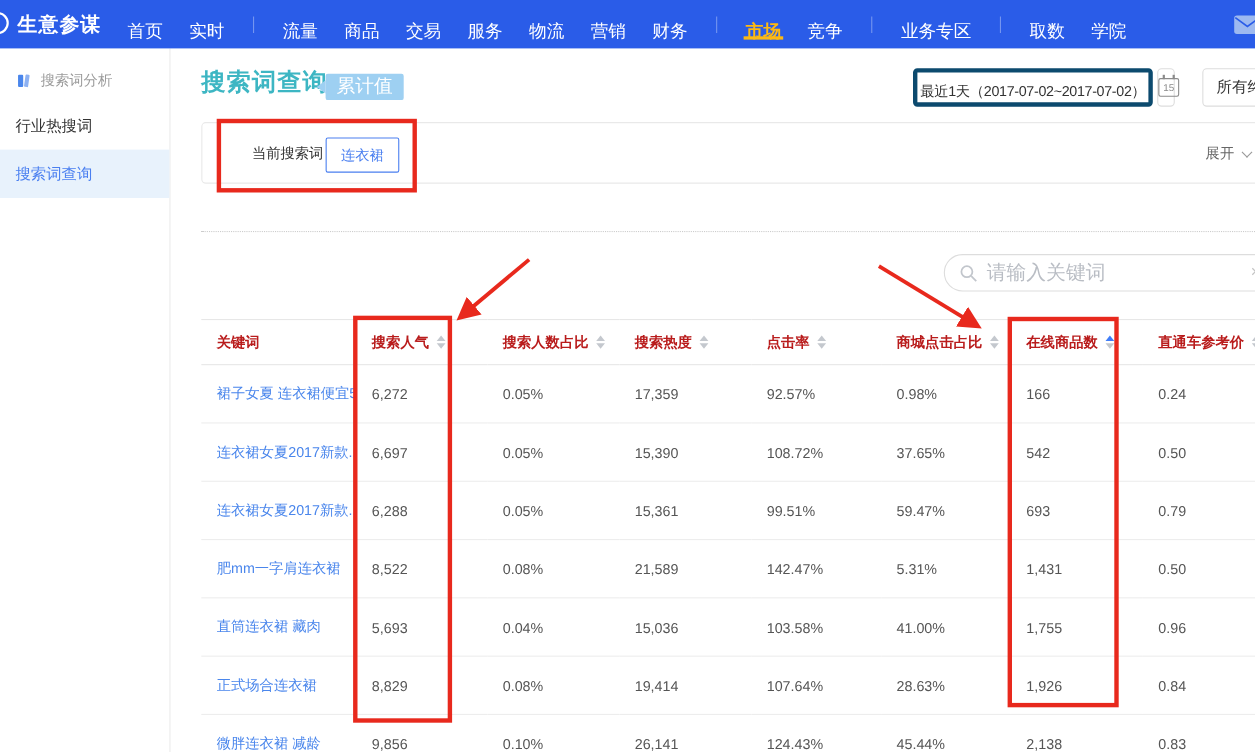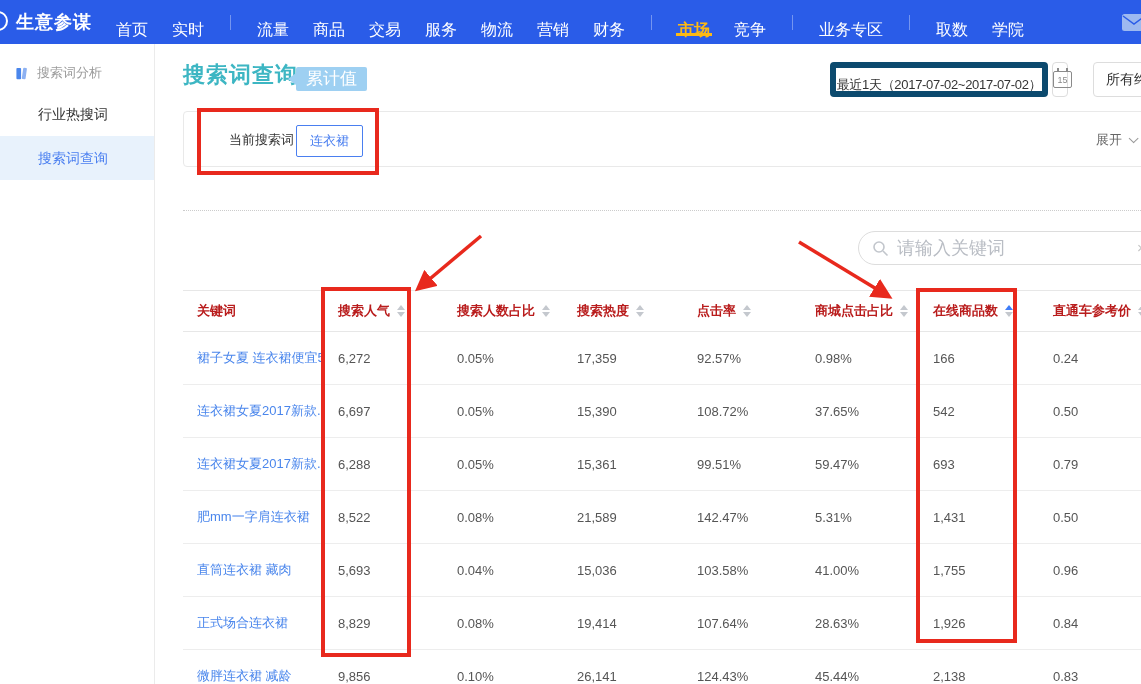--- a/index.html
+++ b/index.html
@@ -19,35 +19,35 @@
   .nav-item.active::after { content:''; position:absolute; left:10px; right:10px; bottom:0;
               height:3px; background:#fdb913; }
   .nav-divider { width:1px; height:15px; background:rgba(255,255,255,.35); margin:0 14px; }
   .mail { position:absolute; right:-6px; top:13px; }
 
   
   .sidebar { position:absolute; top:44px; left:0; width:155px; bottom:0; background:#fff;
              border-right:1px solid #ebebeb; z-index:5; }
   .side-group { display:flex; align-items:center; gap:7px; padding:20px 0 0 15px;
                 color:#9a9a9a; font-size:13px; }
-  .side-item { height:44px; line-height:44px; padding-left:38px; font-size:14px; color:#333; cursor:pointer; }
+  .side-item { height:44px; line-height:44px; padding-left:14px; font-size:14px; color:#333; cursor:pointer; }
   .side-item:first-child { margin-top:10px; }
   .side-item.active { background:#e8f2fc; color:#4a7ff0; }
 
   
   .main { position:absolute; left:144px; top:44px; right:0; bottom:0; overflow:hidden; background:#fff; }
   .page-title { position:absolute; left:39px; top:16px; font-size:22px; font-weight:bold;
                 color:#3db6c3; letter-spacing:1px; }
   .badge { position:absolute; left:152px; top:23px; height:24px; line-height:24px; padding:0 10px;
            background:#9ed0f2; color:#fff; font-size:17px; border-radius:2px; }
   .badge::before { content:''; position:absolute; left:-8px; top:6px; border-top:6px solid transparent;
            border-bottom:6px solid transparent; border-right:8px solid #9ed0f2; }
 
   .date-box { position:absolute; left:686px; top:18px; width:218px; height:35px; line-height:33px;
-              border:6px solid #0c4a6e; border-radius:4px; text-align:center; font-size:13px;
+              border:4px solid #0c4a6e; border-radius:4px; text-align:center; font-size:13px;
               color:#333; letter-spacing:-0.3px; white-space:nowrap; overflow:hidden; cursor:pointer; }
   .cal-box { position:absolute; left:908px; top:18px; width:16px; height:35px;
              border:1px solid #ddd; border-radius:4px; cursor:pointer; }
   .cal-icon { position:relative; width:19px; height:17px; margin:8px auto 0; border:1.5px solid #8a8a8a;
               border-radius:2px; font-size:9px; color:#8a8a8a; text-align:center; line-height:17px; }
   .cal-icon::before, .cal-icon::after { content:''; position:absolute; top:-4px; width:2px; height:4px; background:#8a8a8a; }
   .cal-icon::before { left:3px; } .cal-icon::after { right:3px; }
   .terminal-box { position:absolute; left:949px; top:18px; width:140px; height:35px; line-height:33px;
               border:1px solid #ddd; border-radius:4px; padding-left:12px; font-size:14px;
               color:#333; white-space:nowrap; cursor:pointer; }

